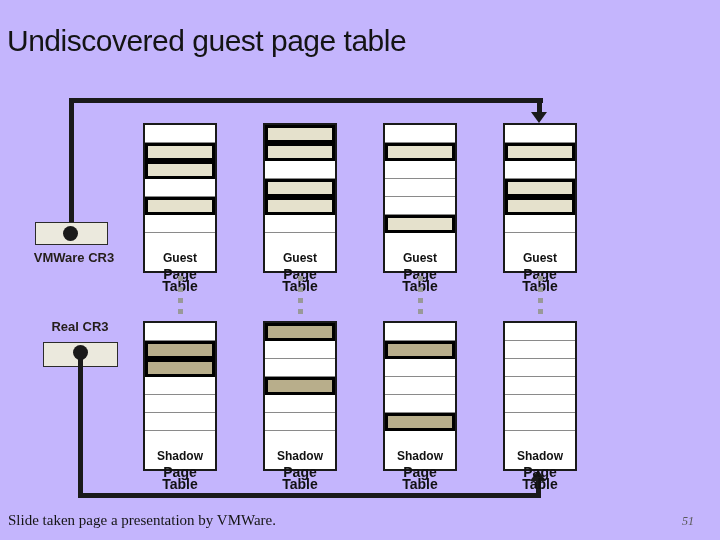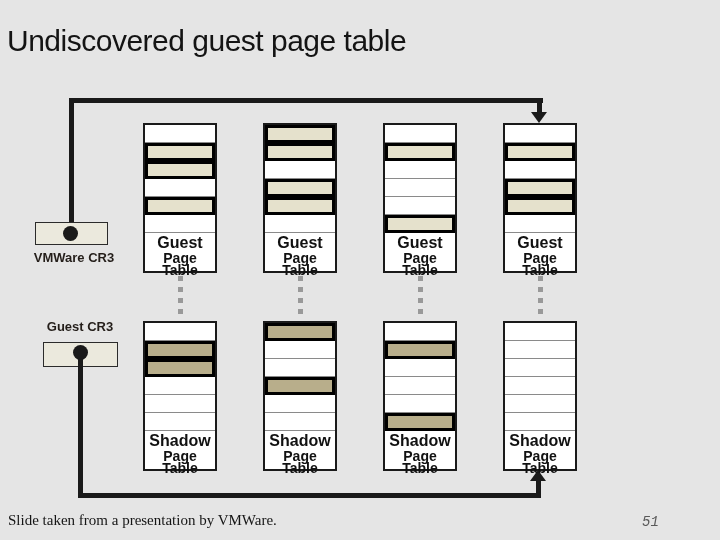--- a/index.html
+++ b/index.html
@@ -1,19 +1,19 @@
 <!DOCTYPE html>
 <html><head>
 <meta charset="utf-8">
 <style>
   * { box-sizing: border-box; margin: 0; padding: 0; }
   html,body { background:#fff; }
   #stage {
     position: relative; width: 720px; height: 540px;
-    background: #e5e5e5; overflow: hidden;
+    background: #c4b5fd; overflow: hidden;
     font-family: "Liberation Sans", sans-serif;
   }
   .abs { position: absolute; }
 
   
   #slide-title {
     left: 7px; top: 24px; font-size: 30px; font-weight: 400;
     color: #141414; letter-spacing: -0.5px; white-space: nowrap;
   }
 
@@ -46,56 +46,56 @@
   
   .pt-table {
     position: absolute; width: 74px; height: 150px;
     background: #fff; border: 2px solid #1a1a1a;
   }
   .pt-row { height: 18px; border-bottom: 1px solid #8a8a8a; }
   .pt-row.hl { position: relative; z-index: 2; outline: 3px solid #000; outline-offset: -3px; }
   .pt-row.hl.guest  { background: var(--guesthl); }
   .pt-row.hl.shadow { background: var(--shadowhl); }
   .pt-label { height: 38px; text-align: center; color: #111; }
-  .pt-big   { font-size: 16px; font-weight: 700; line-height: 19px; margin-top: 0; }
+  .pt-big   { font-size: 12px; font-weight: 700; line-height: 19px; margin-top: 16px; }
   .pt-small { font-size: 14px; font-weight: 700; line-height: 12px; }
 
   
   .dash-connector {
     position: absolute; width: 5px; height: 42px;
     background: repeating-linear-gradient(to bottom, var(--dash) 0 5px, transparent 5px 11px);
   }
 
   
   #footer-credit {
     left: 8px; top: 512px; font-family: "Liberation Serif", serif;
     font-size: 15px; color: #151515; white-space: nowrap;
   }
   #page-number {
-    left: 642px; top: 514px; font-family: Liberation Mono, monospace;
-    font-style: italic; font-size: 14px; color: #595959;
+    left: 682px; top: 514px; font-family: Liberation Serif, serif;
+    font-style: italic; font-size: 12px; color: #595959;
   }
 </style>
 </head>
 <body>
 
 <div id="stage" style="--line: #1a1a1a; --dash: #999999; --guesthl: #e5e1cc; --shadowhl: #b8ae8b; --boxfill: #ebe9dd;">
 
   <div class="abs" id="slide-title">Undiscovered guest page table</div>
 
   <div class="abs line" style="left:69px; top:98px; width:474px; height:5px;"></div>
   <div class="abs line" style="left:69px; top:98px; width:5px; height:138px;"></div>
   <div class="abs line" style="left:537px; top:98px; width:5px; height:16px;"></div>
   <div class="abs arrowhead-down" style="left:531px; top:112px;"></div>
 
   <div class="abs cr3-box" style="left:35px; top:222px; width:73px; height:23px;"></div>
   <div class="abs dot" style="left:63px; top:226px;"></div>
   <div class="abs cr3-label" style="left:24px; top:250px; width:100px;">VMWare CR3</div>
 
-  <div class="abs cr3-label" style="left:30px; top:319px; width:100px;">Guest CR3</div>
+  <div class="abs cr3-label" style="left:30px; top:319px; width:100px;">Real CR3</div>
   <div class="abs cr3-box" style="left:43px; top:342px; width:75px; height:25px;"></div>
   <div class="abs dot" style="left:73px; top:345px;"></div>
 
   <div class="abs line" style="left:78px; top:352px; width:5px; height:146px;"></div>
   <div class="abs line" style="left:78px; top:493px; width:463px; height:5px;"></div>
   <div class="abs line" style="left:536px; top:480px; width:5px; height:18px;"></div>
   <div class="abs arrowhead-up" style="left:530px; top:470px;"></div>
 
   <div id="tables-layer">
       <div class="pt-table" style="left: 143px; top: 123px;">
@@ -193,15 +193,15 @@
           <div class="pt-big">Shadow</div>
           <div class="pt-small">Page Table</div>
         </div>
       </div>
       <div class="dash-connector" style="left: 177.5px; top: 276px;"></div>
       <div class="dash-connector" style="left: 297.5px; top: 276px;"></div>
       <div class="dash-connector" style="left: 417.5px; top: 276px;"></div>
       <div class="dash-connector" style="left: 537.5px; top: 276px;"></div>
     </div>
 
-  <div class="abs" id="footer-credit">Slide taken from a presentation by VMWare.</div>
+  <div class="abs" id="footer-credit">Slide taken page a presentation by VMWare.</div>
   <div class="abs" id="page-number">51</div>
 </div>
 
 </body></html>

